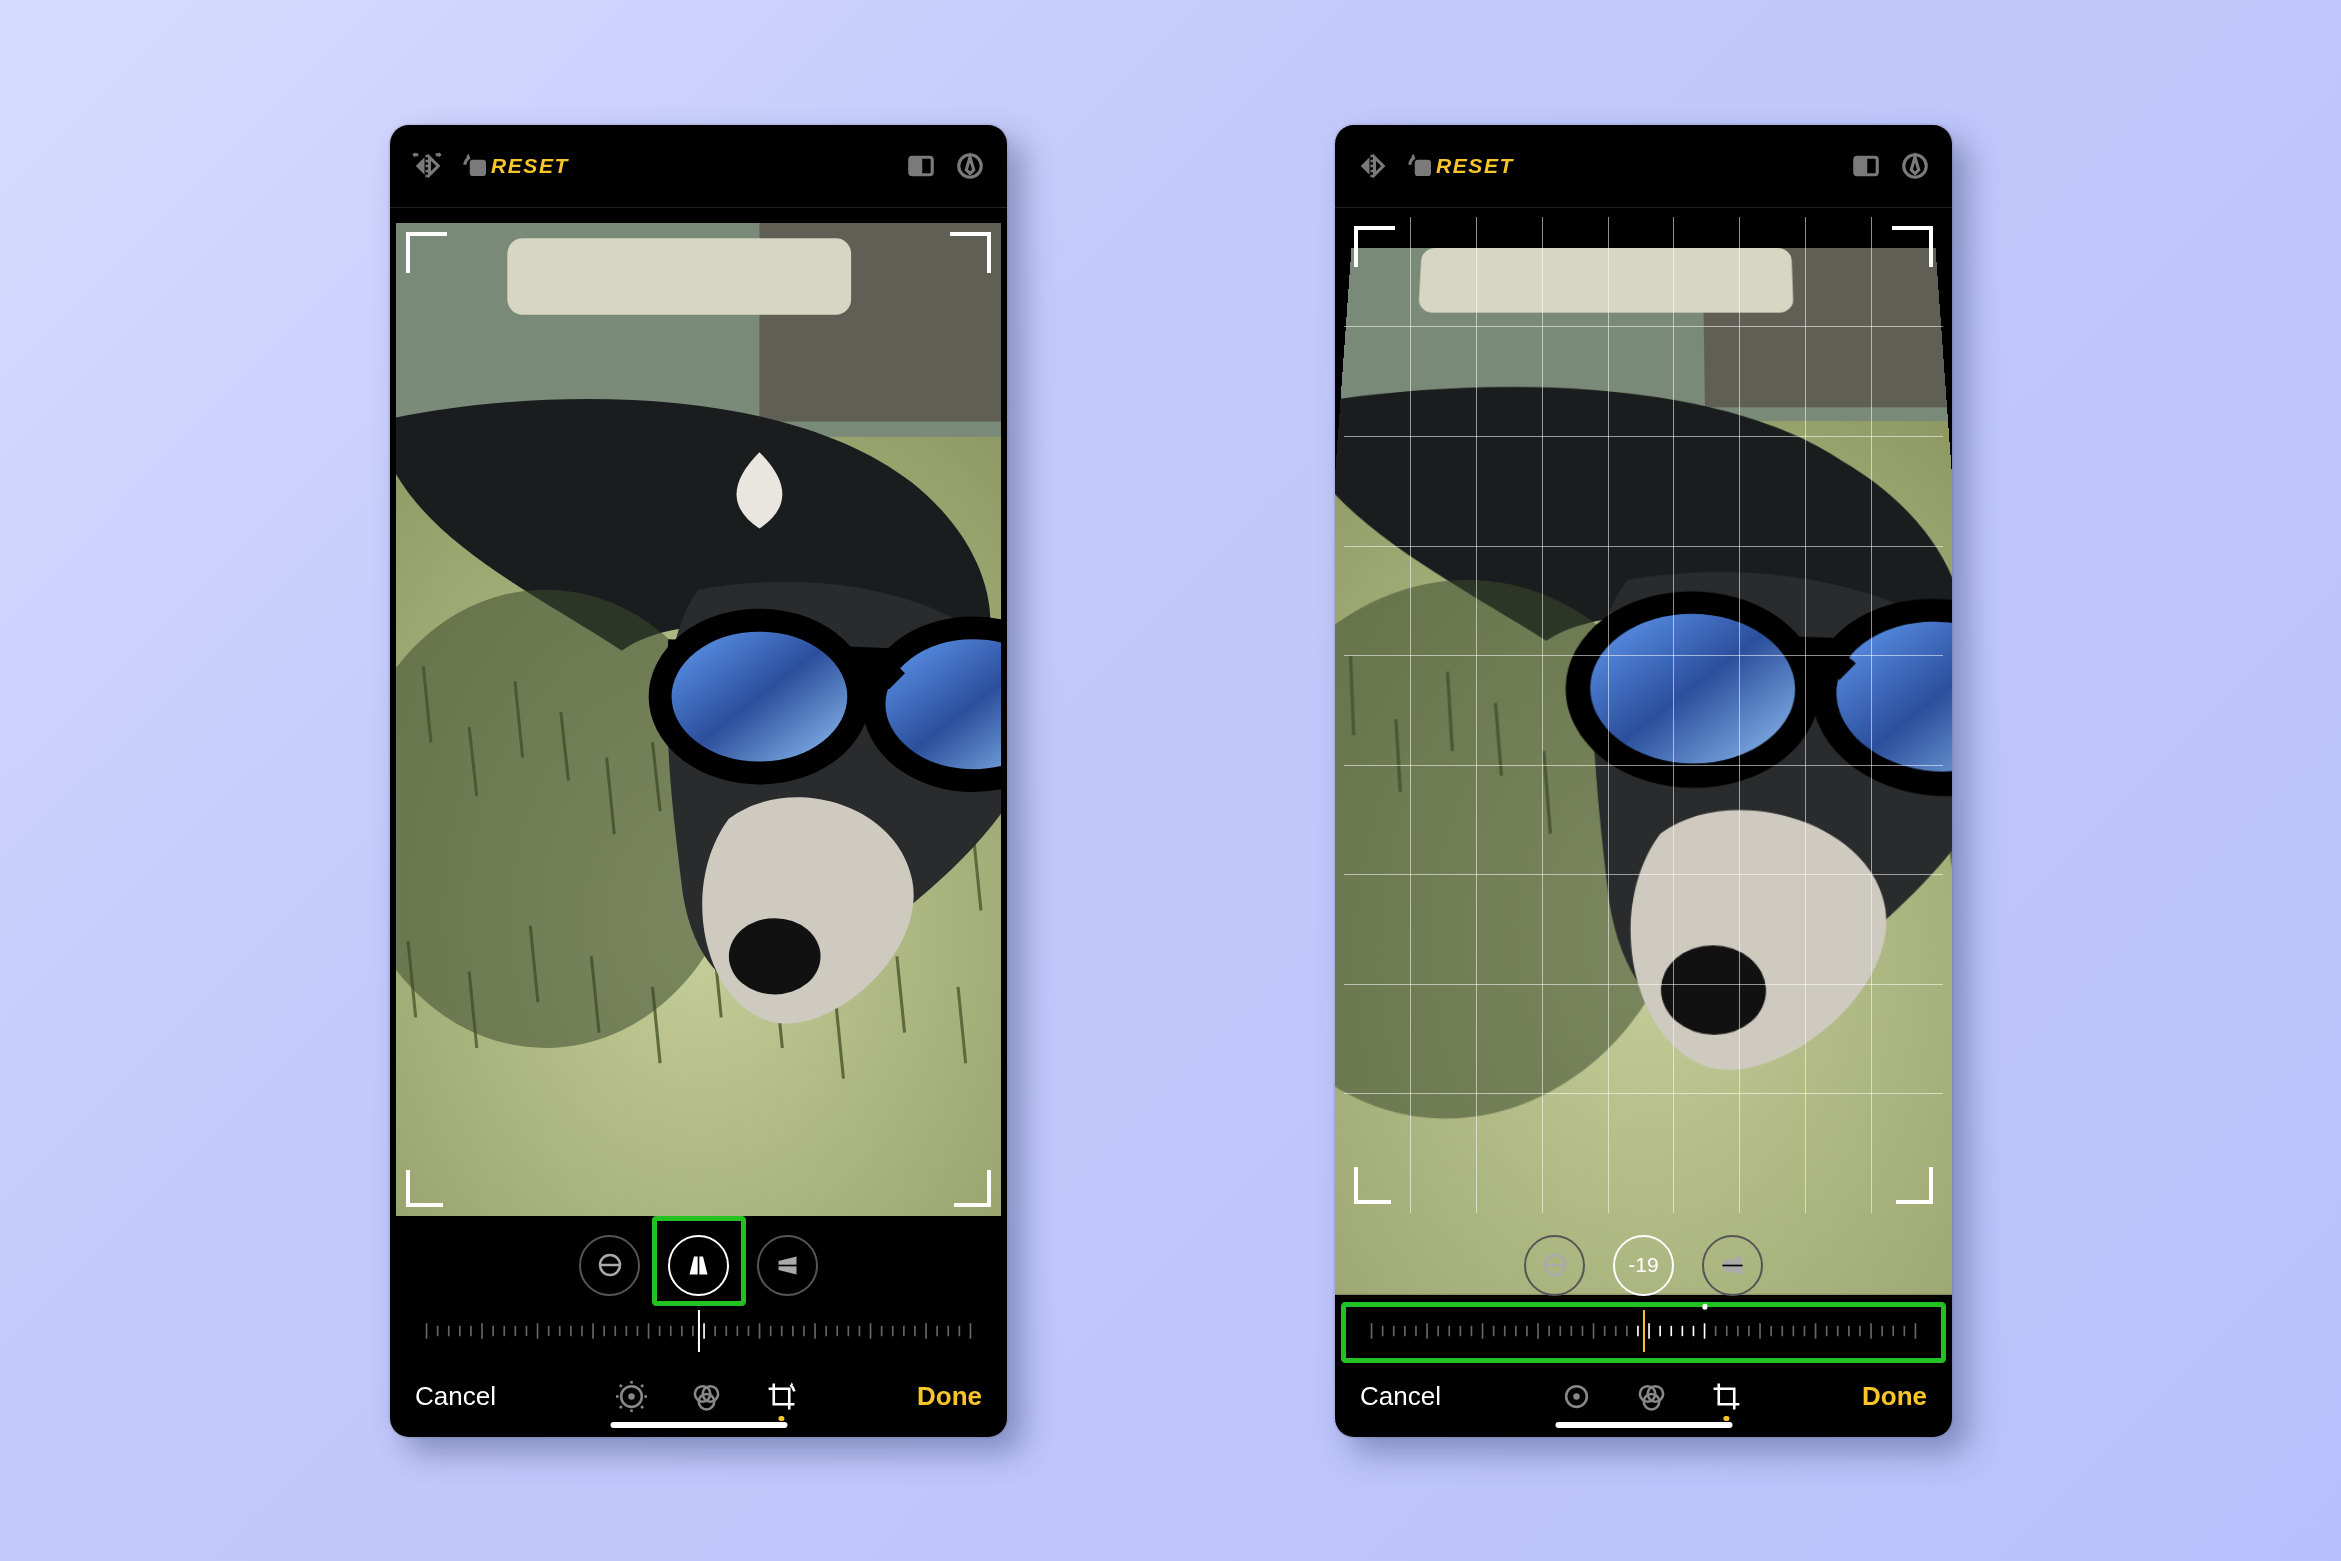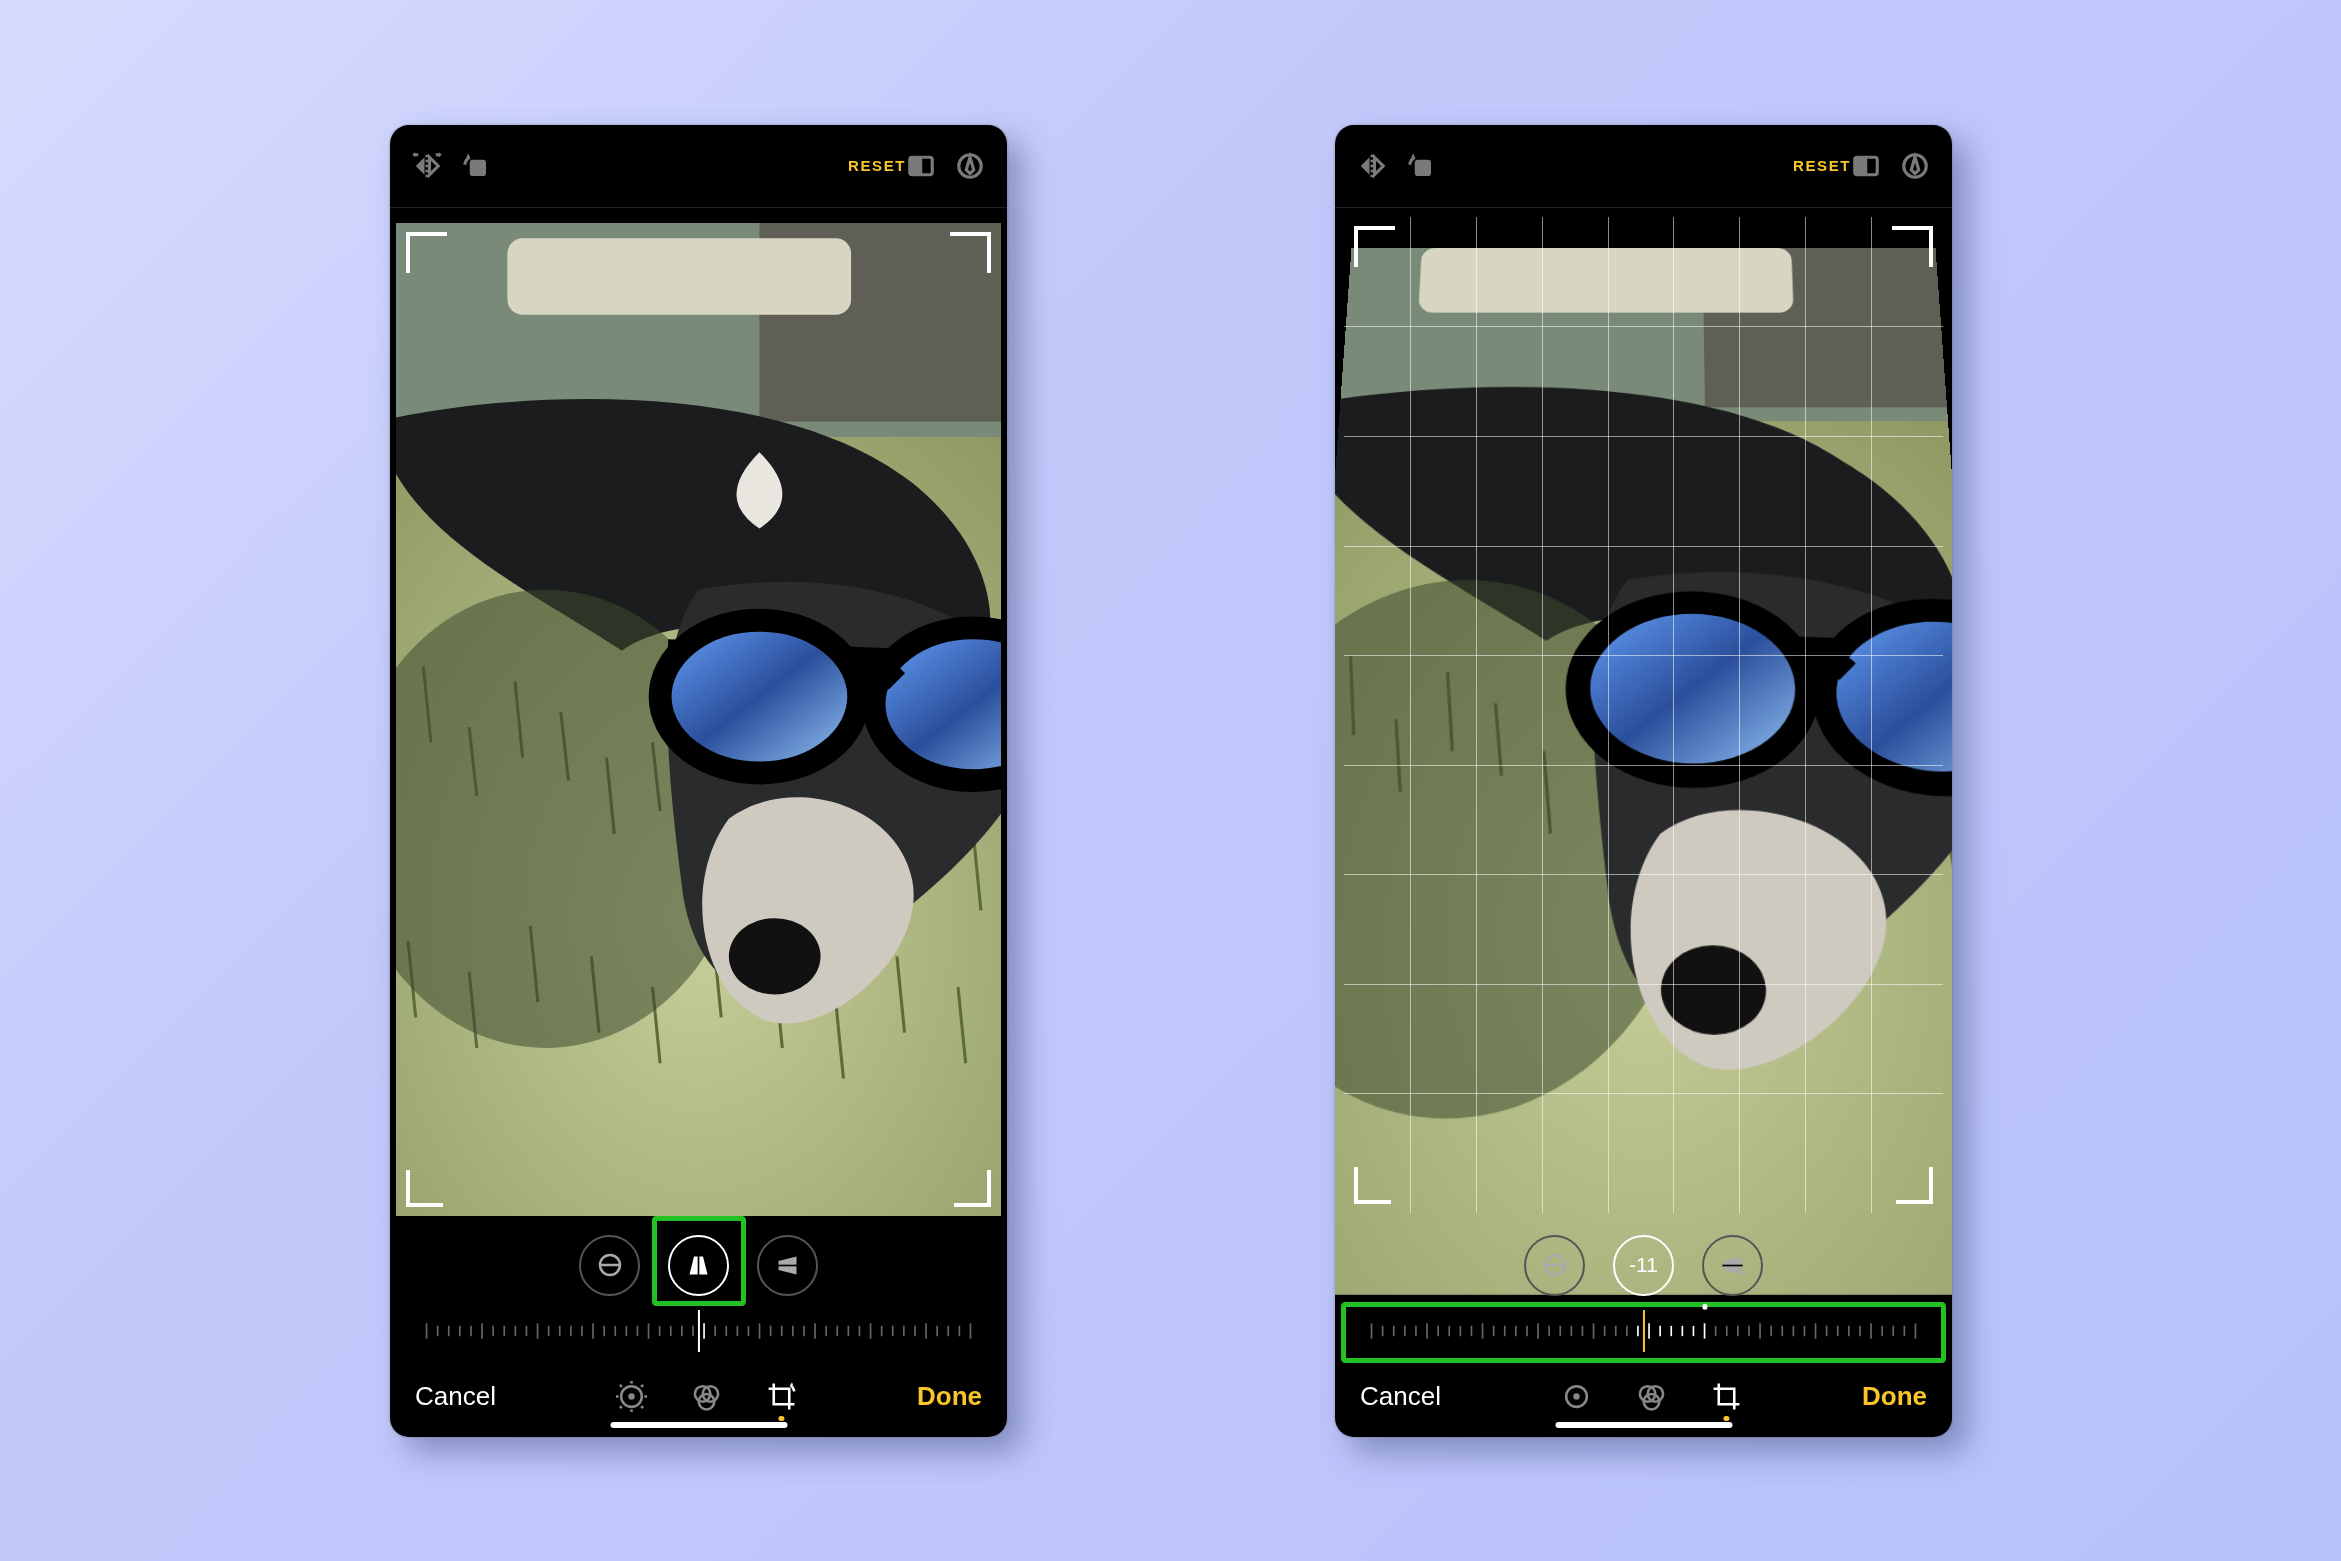--- a/index.html
+++ b/index.html
@@ -44,25 +44,26 @@
   .top-bar {
     height: 83px;
     display: flex;
     align-items: center;
     padding: 0 22px;
     border-bottom: 1px solid var(--divider);
   }
   .tb-left, .tb-right { display: flex; gap: 19px; align-items: center; }
   .tb-center {
     flex: 1;
-    text-align: right;
+    text-align: left;
     color: var(--accent-yellow);
-    font-size: 15px;
+    font-size: 21px;
     font-weight: 600;
     letter-spacing: 1.6px;
+    font-style: italic;
   }
   .icon-btn {
     width: 30px; height: 30px;
     display: flex; align-items: center; justify-content: center;
   }
   .icon-btn svg { stroke: var(--toolbar-fg); fill: none; stroke-width: 5; }
 
   
   .canvas-wrap {
     flex: 1;
@@ -496,21 +497,21 @@
   </div>
 
   <div class="persp-row">
     <div class="persp-btn">
       <svg viewBox="0 0 48 48" width="30" height="30">
           <circle cx="24" cy="24" r="16" fill="none" stroke="#aaa" stroke-width="4"></circle>
           <line x1="8" y1="24" x2="40" y2="24" stroke="#aaa" stroke-width="4"></line>
         </svg>
     </div>
     <div class="persp-btn active">
-      <span class="val">-11</span>
+      <span class="val">-19</span>
     </div>
     <div class="persp-btn">
       <svg viewBox="0 0 48 48" width="27" height="27">
           <path d="M8 16 L8 32 L40 40 L40 8 Z" fill="#aaa" stroke="none"></path>
           <line x1="6" y1="24" x2="42" y2="24" stroke="#000" stroke-width="3"></line>
         </svg>
     </div>
   </div>
 
   <div class="dial-wrap" style="position:relative;">

